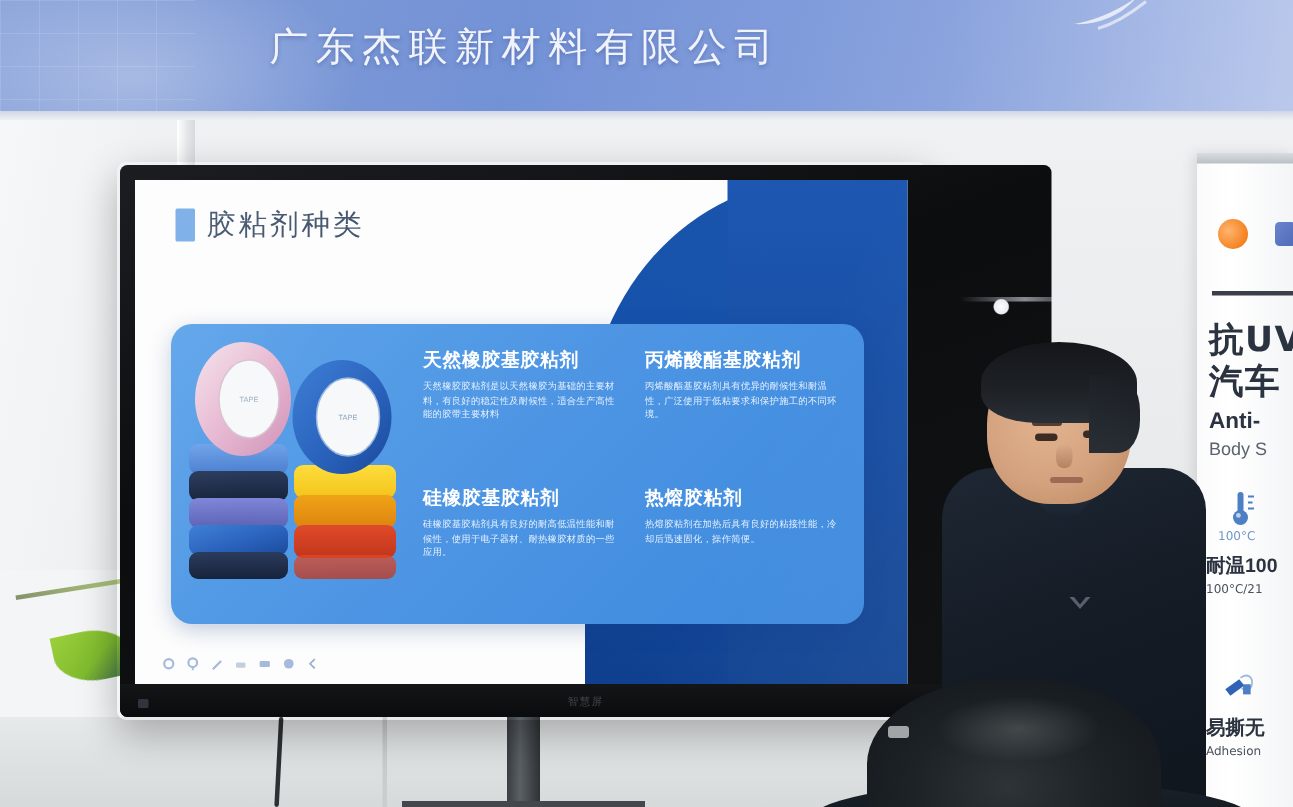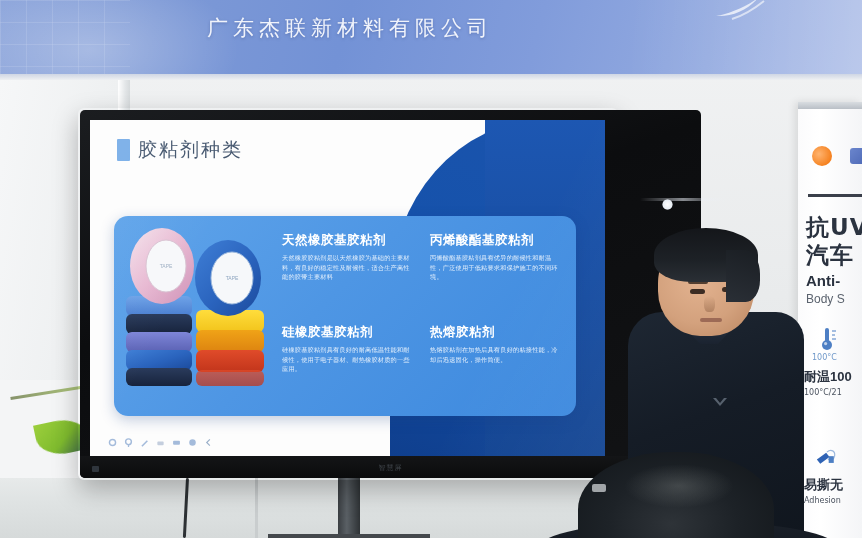--- a/index.html
+++ b/index.html
@@ -37,21 +37,21 @@
   .banner-grid{
     position:absolute; left:0; top:0; width:130px; height:74px; opacity:.35;
     background-image:
       linear-gradient(to right,rgba(255,255,255,.35) 1px,transparent 1px),
       linear-gradient(to bottom,rgba(255,255,255,.35) 1px,transparent 1px);
     background-size:26px 22px;
   }
   .banner-title{
     position:absolute; left:0; top:14px; width:700px;
     text-align:center; color:#f0f3fb;
-    font-size:21px; letter-spacing:5px; font-weight:400;
+    font-size:26px; letter-spacing:5px; font-weight:400;
     text-shadow:0 1px 3px rgba(40,60,120,.35);
     font-family:"DejaVu Sans","Liberation Sans",sans-serif;
   }
   .banner-swoosh{
     position:absolute; right:92px; top:-4px; width:56px; height:24px;
     opacity:.85;
   }
   .banner-bottom-edge{
     position:absolute; left:0; top:74px; width:862px; height:6px;
     background:linear-gradient(180deg,#cfd6e4,#eef0f2);

